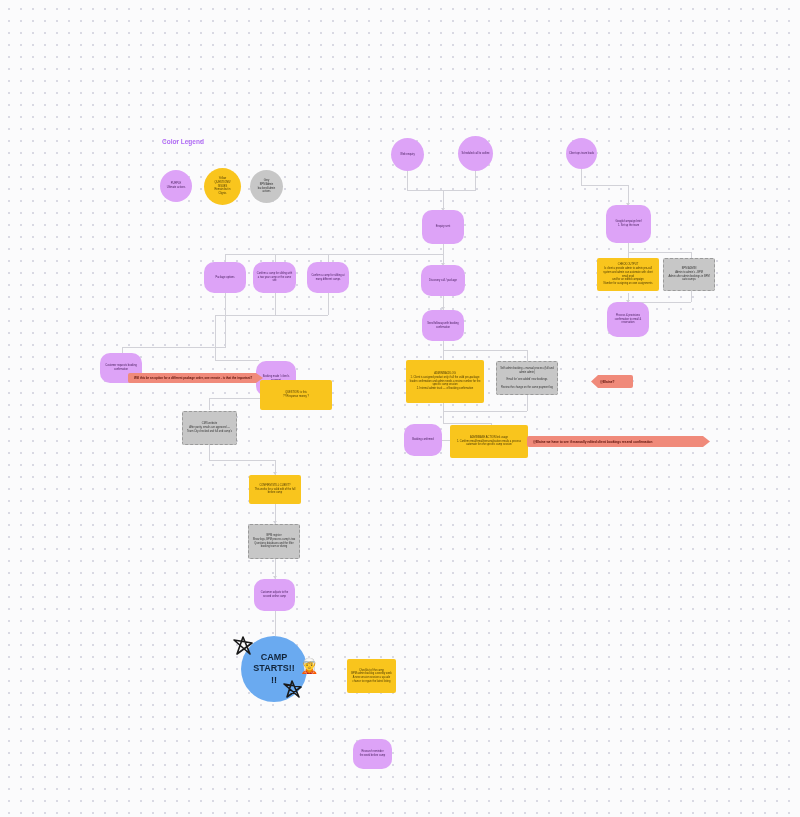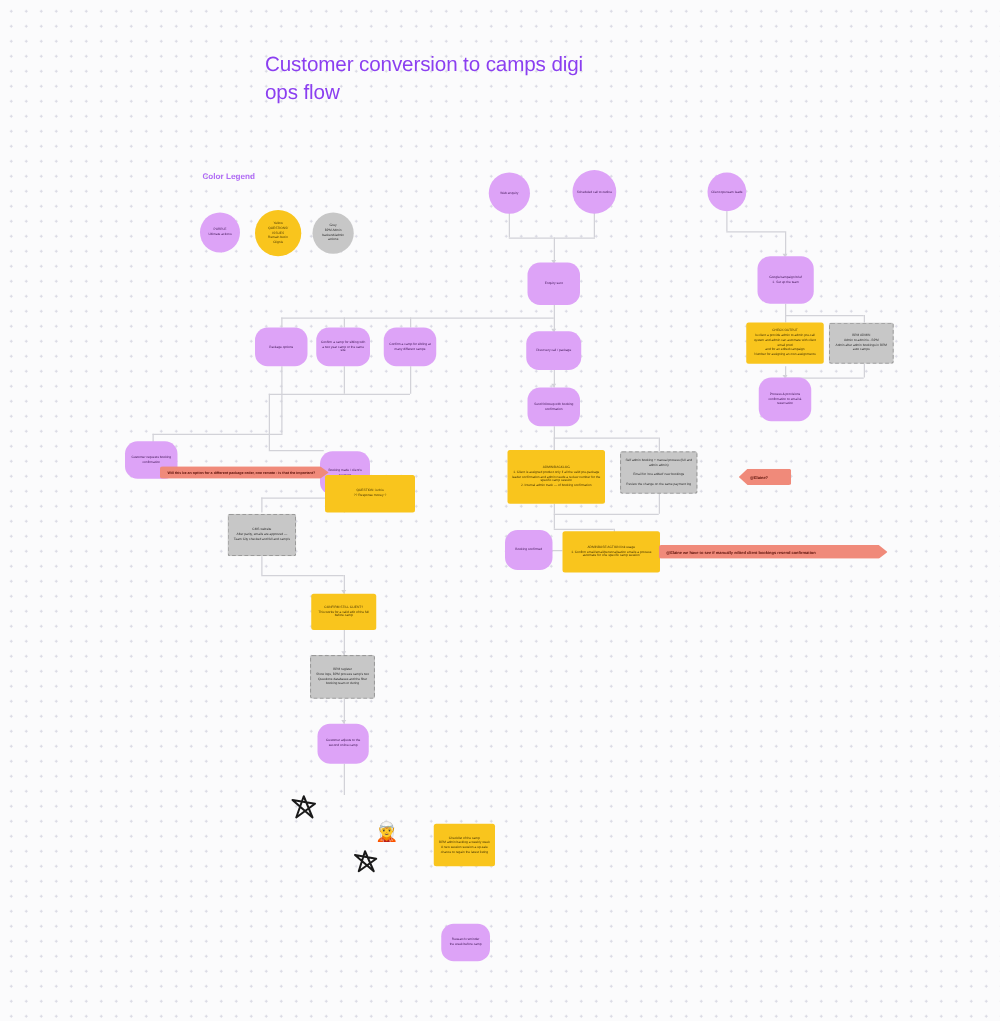--- a/index.html
+++ b/index.html
@@ -120,21 +120,20 @@
     position: absolute;
     font-size: 15px;
     line-height: 1;
   }
 </style>
 </head>
 <body>
 
 <div id="canvas">
 
-  <div class="title">Customer conversion to camps digi ops flow</div>
 
   <div class="legend-label">Color Legend</div>
 
   <div class="node purple round" style="left:160px; top:170px; width:32px; height:32px;">
     <div class="txt">PURPLE
 Ultimate actions</div>
   </div>
 
   <div class="node yellow round" style="left:204px; top:168px; width:37px; height:37px;">
     <div class="txt">Yellow
@@ -283,20 +282,24 @@
 
   <div class="node grey" style="left:248px; top:524px; width:52px; height:35px;">
     <div class="txt">BPM register
 Show logs, BPM process camp's two Questions databases and the filter booking team or during</div>
   </div>
 
   <div class="node purple" style="left:254px; top:579px; width:41px; height:32px;">
     <div class="txt">Customer adjusts to the second online camp</div>
   </div>
 
+  <div class="node blue-circle" style="left:241px; top:636px; width:66px; height:66px;">
+    <div class="txt">CAMP STARTS!!
+!!</div>
+  </div>
 
   <svg class="doodle" style="left:232px; top:634px;" width="22" height="24" viewBox="0 0 22 24">
     <path d="M2 6 L20 9 L5 20 L11 3 L18 20 Z" fill="none" stroke="#1a1a1a" stroke-width="1.6" stroke-linejoin="round" stroke-linecap="round"></path>
   </svg>
 
   <svg class="doodle" style="left:282px; top:678px;" width="21" height="23" viewBox="0 0 21 23">
     <path d="M2 6 L19 9 L5 19 L10 3 L17 19 Z" fill="none" stroke="#1a1a1a" stroke-width="1.6" stroke-linejoin="round" stroke-linecap="round"></path>
   </svg>
 
   <div class="sticker" style="left:300px; top:658px;">🧝</div>

